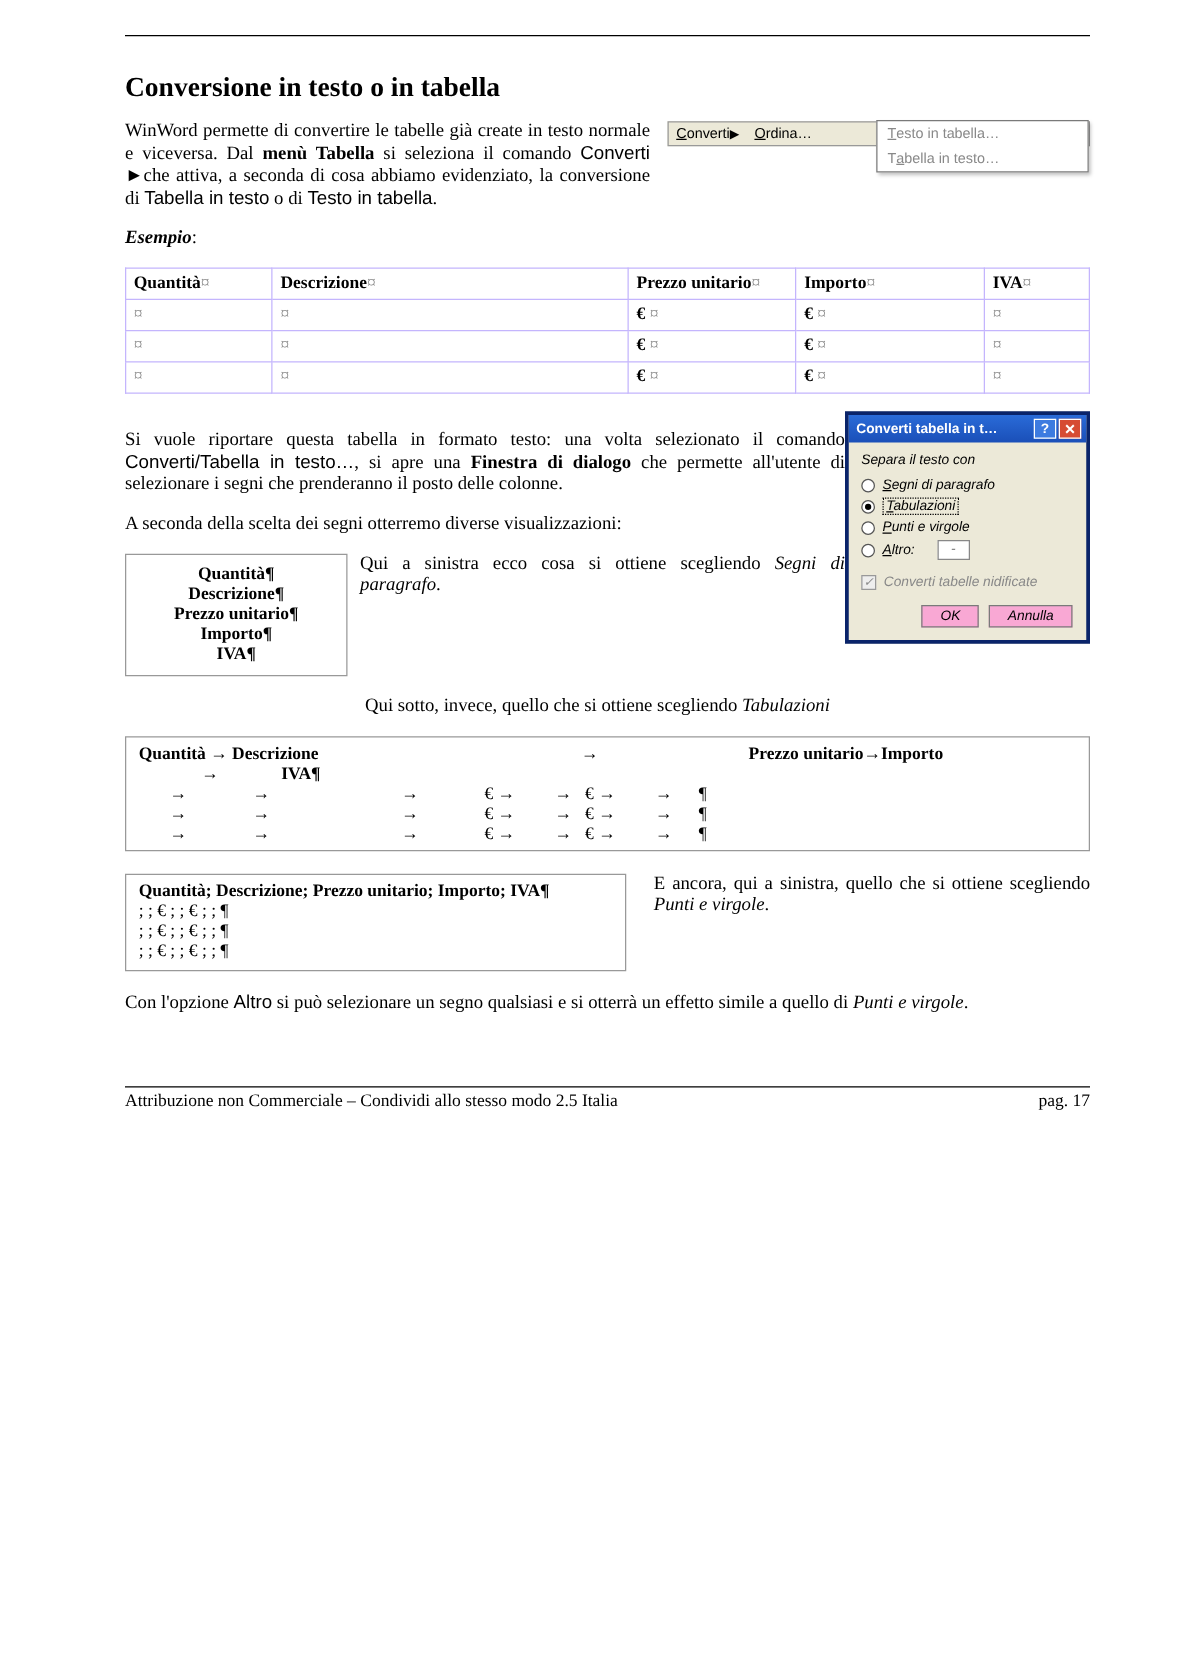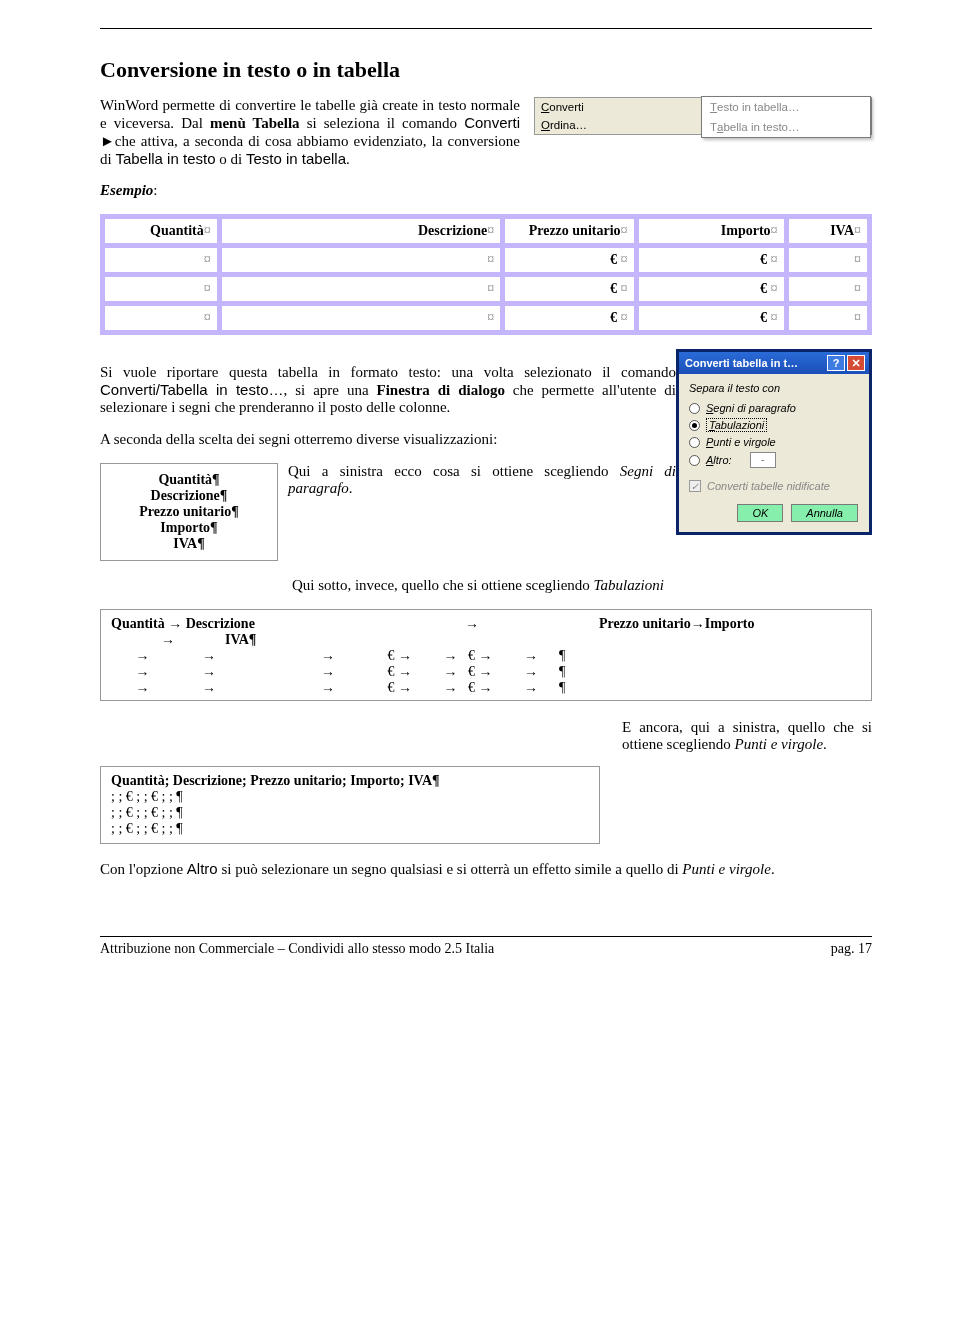--- a/index.html
+++ b/index.html
@@ -44,21 +44,21 @@
   }
   .menu-box {
     border: 1px solid #999;
     width: 338px;
     font-family: Tahoma, Arial, sans-serif;
     font-size: 11.5px;
     background: #ece9d8;
   }
   .menu-main {
     display: flex;
-    flex-direction: column;
+    flex-direction: row;
   }
   .menu-row {
     display: flex;
     align-items: center;
     padding: 3px 6px;
     position: relative;
   }
   .menu-row .label { flex: 1; }
   .menu-row .arrow { font-size: 10px; }
   .submenu {
@@ -74,25 +74,25 @@
   .sub-underline { text-decoration: underline; }
   em.italic { font-style: italic; font-weight: bold; margin-top: 28px; }
   .sf { font-family: Arial, Helvetica, sans-serif; }
   .esempio-label { margin-top: 14px; }
   .example-table {
     width: 100%;
     border-collapse: collapse;
     margin-top: 8px;
   }
   .example-table td, .example-table th {
-    border: 5px solid #c4b5fd;
+    border: 1px solid #c4b5fd;
     padding: 4px 6px;
     font-family: "Times New Roman", serif;
     font-size: 14px;
-    text-align: right;
+    text-align: left;
     vertical-align: middle;
     font-weight: bold;
     position: relative;
   }
   .example-table th { font-weight: bold; }
   .mk { color:#888; font-weight: normal; font-size:14px;}
   .rowflex {
     display: flex;
     gap: 0;
     align-items: flex-start;
@@ -150,21 +150,21 @@
   .dotted-sel { border:1px dotted #000; padding:0 2px; }
   .altro-input {
     width: 26px; height:16px; border:1px solid #888; background:#fff;
     font-size:11px; text-align:center; margin-left:12px;color:#888;
   }
   .check-row { display:flex; align-items:center; gap:6px; margin-top:10px; color:#888;}
   .check { width:12px; height:12px; border:1px solid #999; background:#eee; display:flex;align-items:center;justify-content:center; font-size:10px;color:#888;}
   .dialog-buttons { display:flex; gap:8px; justify-content:flex-end; margin-top:12px;}
   .dlg-btn {
     border:1px solid #7a7a7a;
-    background:#86efac;
+    background:#f9a8d4;
     padding:2px 14px;
     font-family: Tahoma, Arial, sans-serif;
     font-size:11px;
   }
   .paragraph-box {
     border:1px solid #999;
     padding: 8px 14px;
     font-family: "Times New Roman", serif;
     font-weight: bold;
     font-size: 14px;
@@ -189,22 +189,21 @@
   }
   .long-gap { display:inline-block; width:210px;}
   .tab-arrow {font-weight:normal;}
   .data-line { font-weight:normal; white-space:pre; }
   .semibox {
     border:1px solid #999;
     padding:6px 10px;
     font-family:"Times New Roman",serif;
     font-size:14px;
     font-weight:bold;
-    width:500px;
-    margin-top:47px;
+    width:401px;
   }
   .semibox .line { font-weight:normal; }
   .rowflex2 {
     display:flex;
     gap:22px;
     align-items:flex-start;
     margin-top:18px;
   }
   .footer-line { border:none; border-top:1px solid #000; margin:58px 0 4px 0;}
   .footer-row { display:flex; justify-content:space-between; font-size:14px;}

